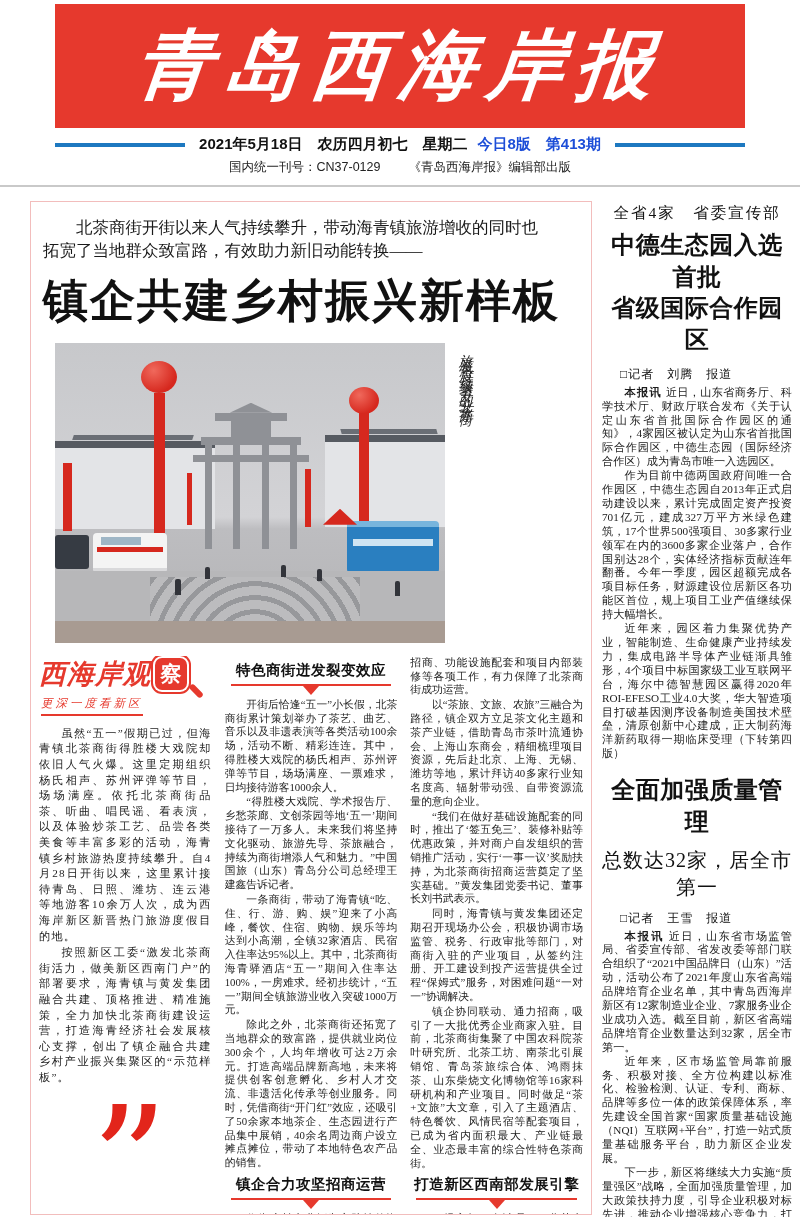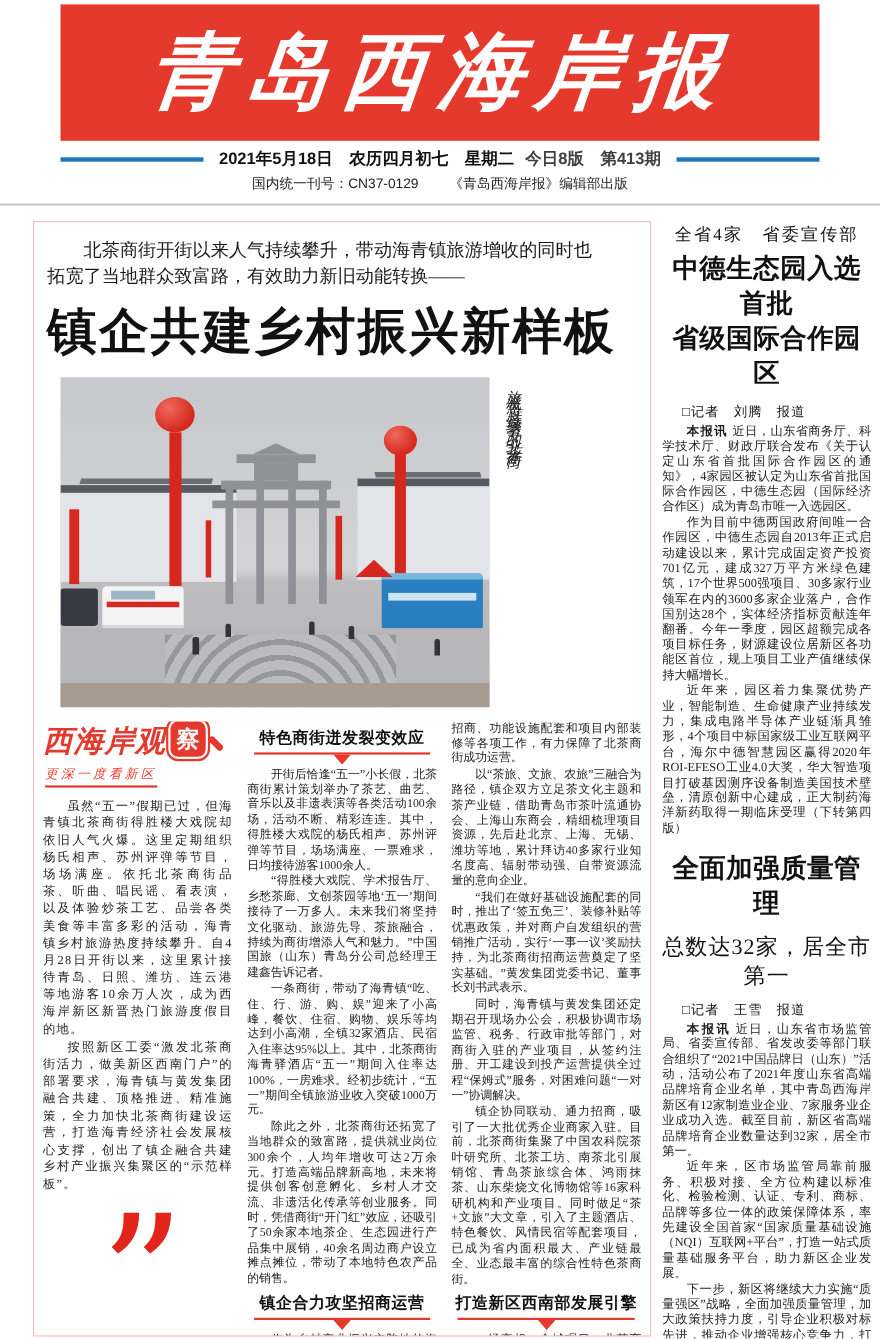--- a/index.html
+++ b/index.html
@@ -7,21 +7,21 @@
   body { width:800px; height:1217px; overflow:hidden; font-family:"Liberation Serif","DejaVu Serif",serif; color:#111; }
 
   
   .masthead-wrap { padding:4px 55px 0; }
   .masthead { background:#e6392d; height:124px; display:flex; align-items:center; justify-content:center; }
   .masthead-title { color:#fff; font-size:76px; font-weight:bold; font-style:italic; letter-spacing:12px;
                     font-family:"DejaVu Serif",serif; transform:skewX(-6deg); white-space:nowrap; }
   .dateline-row { display:flex; align-items:center; padding:7px 55px 0; gap:14px; }
   .blue-bar { flex:1; height:4px; background:#1d78c0; }
   .dateline { font-family:"Liberation Sans","DejaVu Sans",sans-serif; font-size:15px; font-weight:bold; white-space:nowrap; }
-  .dateline .extra { color:#404040; margin-left:10px; }
+  .dateline .extra { color:#1d4ed8; margin-left:10px; }
   .publine { text-align:center; font-size:12.5px; color:#222; padding-top:5px; font-family:"Liberation Sans","DejaVu Sans",sans-serif; }
   .publine span { margin:0 14px; }
   .top-rule { border-top:2px solid #c9c9c9; margin:9px 0 0; }
 
   
   .content { display:flex; gap:10px; padding:14px 6px 0 30px; height:1030px; }
 
   
   .main-block { width:562px; border:1px solid #f2bdbc; padding:10px 8px 6px; height:1014px; overflow:hidden; }
   .intro { font-size:16.5px; line-height:1.42; text-indent:2em; width:508px; margin:4px 4px 8px; color:#1a1a1a; }
@@ -44,21 +44,21 @@
   .person { width:5px; height:12px; background:#32343a; border-radius:2px 2px 0 0; }
   .photo-caption { writing-mode:vertical-rl; font-size:13.5px; letter-spacing:5px; height:300px; margin-left:12px;
                    font-style:italic; color:#222; font-family:"DejaVu Serif",serif; }
 
   .columns { display:flex; gap:13px; margin-top:13px; height:560px; overflow:hidden; }
   .col { flex:1; overflow:hidden; text-align:justify; }
   .col p { font-size:10.8px; line-height:13.8px; text-indent:2em; color:#1c1c1c; margin-bottom:1px; }
   .col p.noindent { text-indent:0; }
   .col1 p { font-size:11.2px; line-height:15.6px; letter-spacing:1.2px; }
 
-  .brand-row { display:flex; gap:4px; }
+  .brand-row { display:flex; align-items:center; gap:4px; }
   .brand-text { font-family:"Liberation Sans","DejaVu Sans",sans-serif; font-weight:900; font-style:italic;
                 font-size:27px; color:#e6392d; letter-spacing:1px; }
   .brand-badge { display:inline-flex; width:32px; height:32px; background:#e6392d; color:#fff; border-radius:7px;
                  align-items:center; justify-content:center; font-size:21px; font-weight:bold;
                  box-shadow:0 0 0 2px #fff, 0 0 0 4px #e6392d; position:relative; }
   .brand-handle { display:inline-block; width:16px; height:6px; background:#e6392d; border-radius:3px;
                   transform:rotate(45deg) translate(10px,14px); }
   .tagline { color:#e6392d; font-size:11.5px; font-style:italic; letter-spacing:3px; display:inline-block;
              border-bottom:2px solid #e6392d; padding-bottom:3px; margin:4px 0 10px 2px; font-family:Liberation Mono, monospace; }
   .byline-box { border-bottom:1px solid #8a8a8a; width:90%; margin:2px auto 10px; padding-bottom:8px; text-align:center; }

